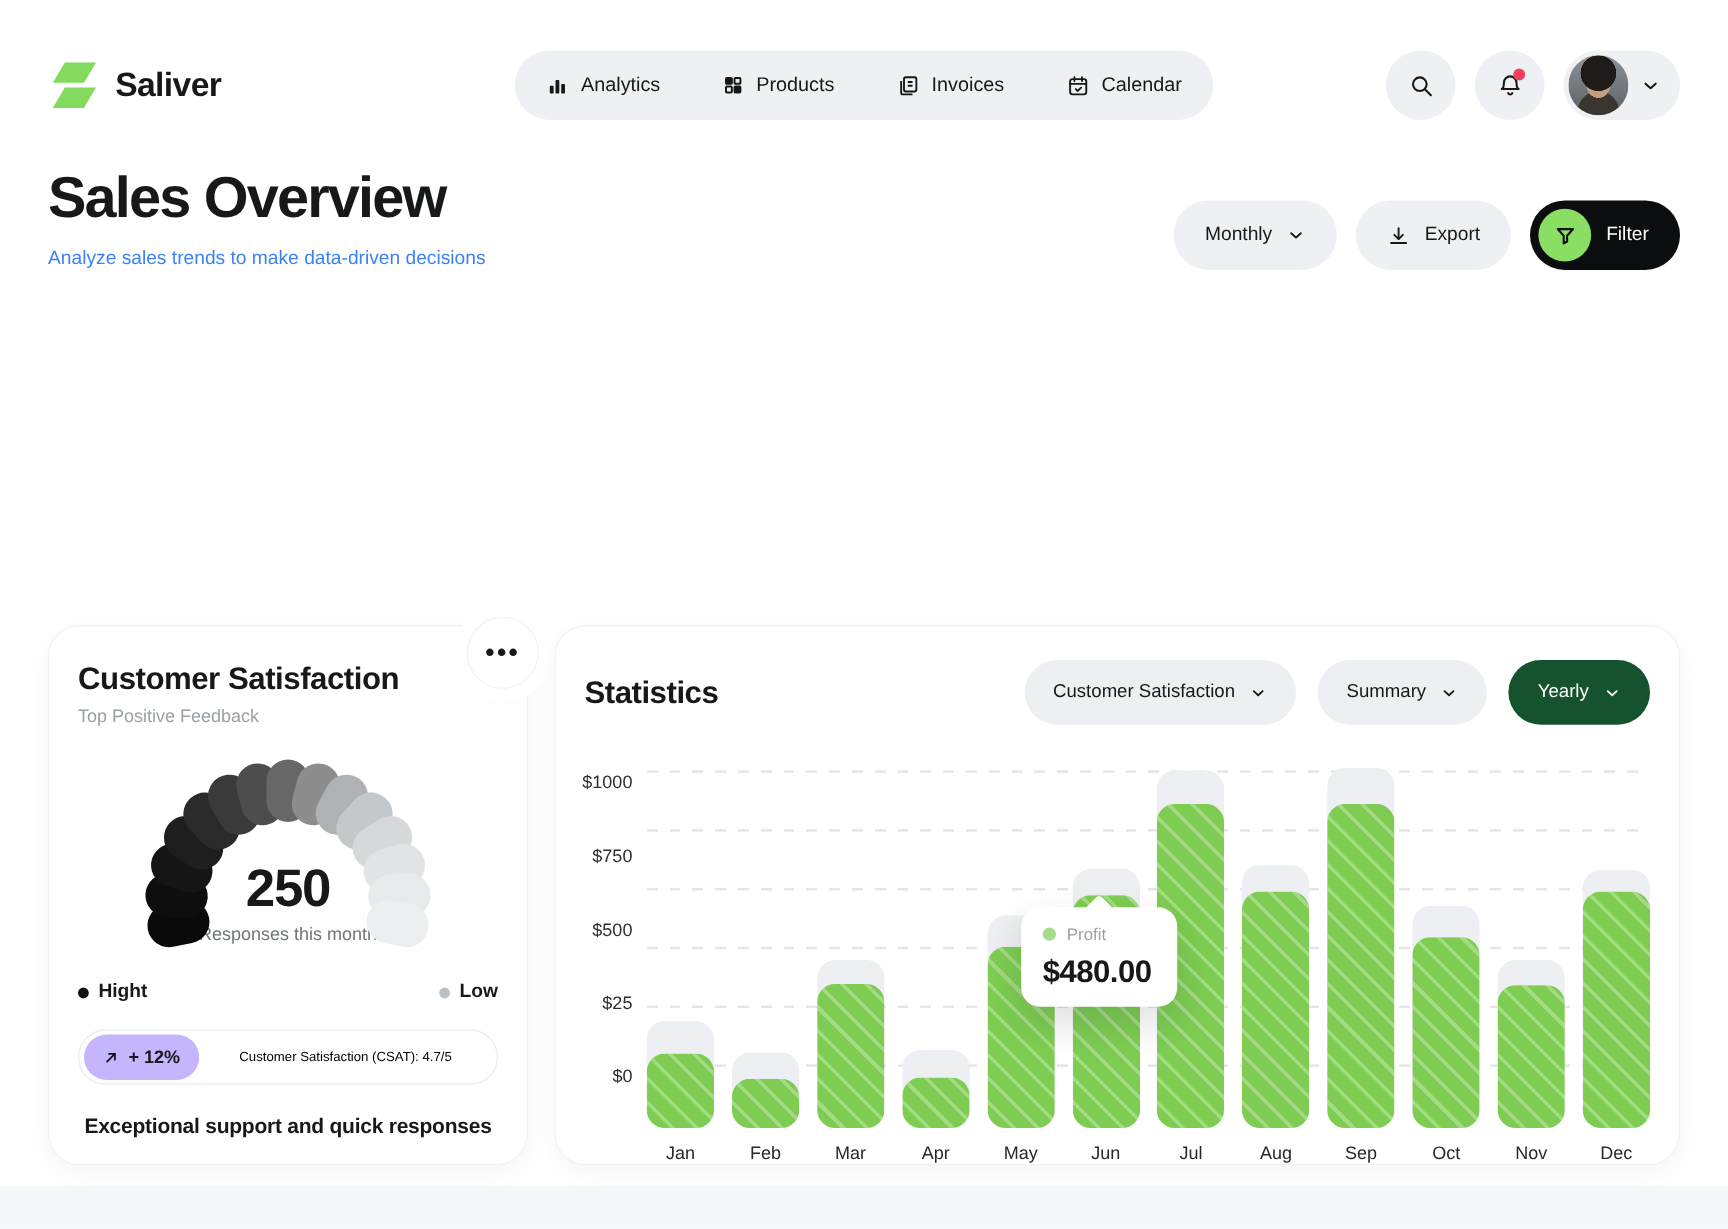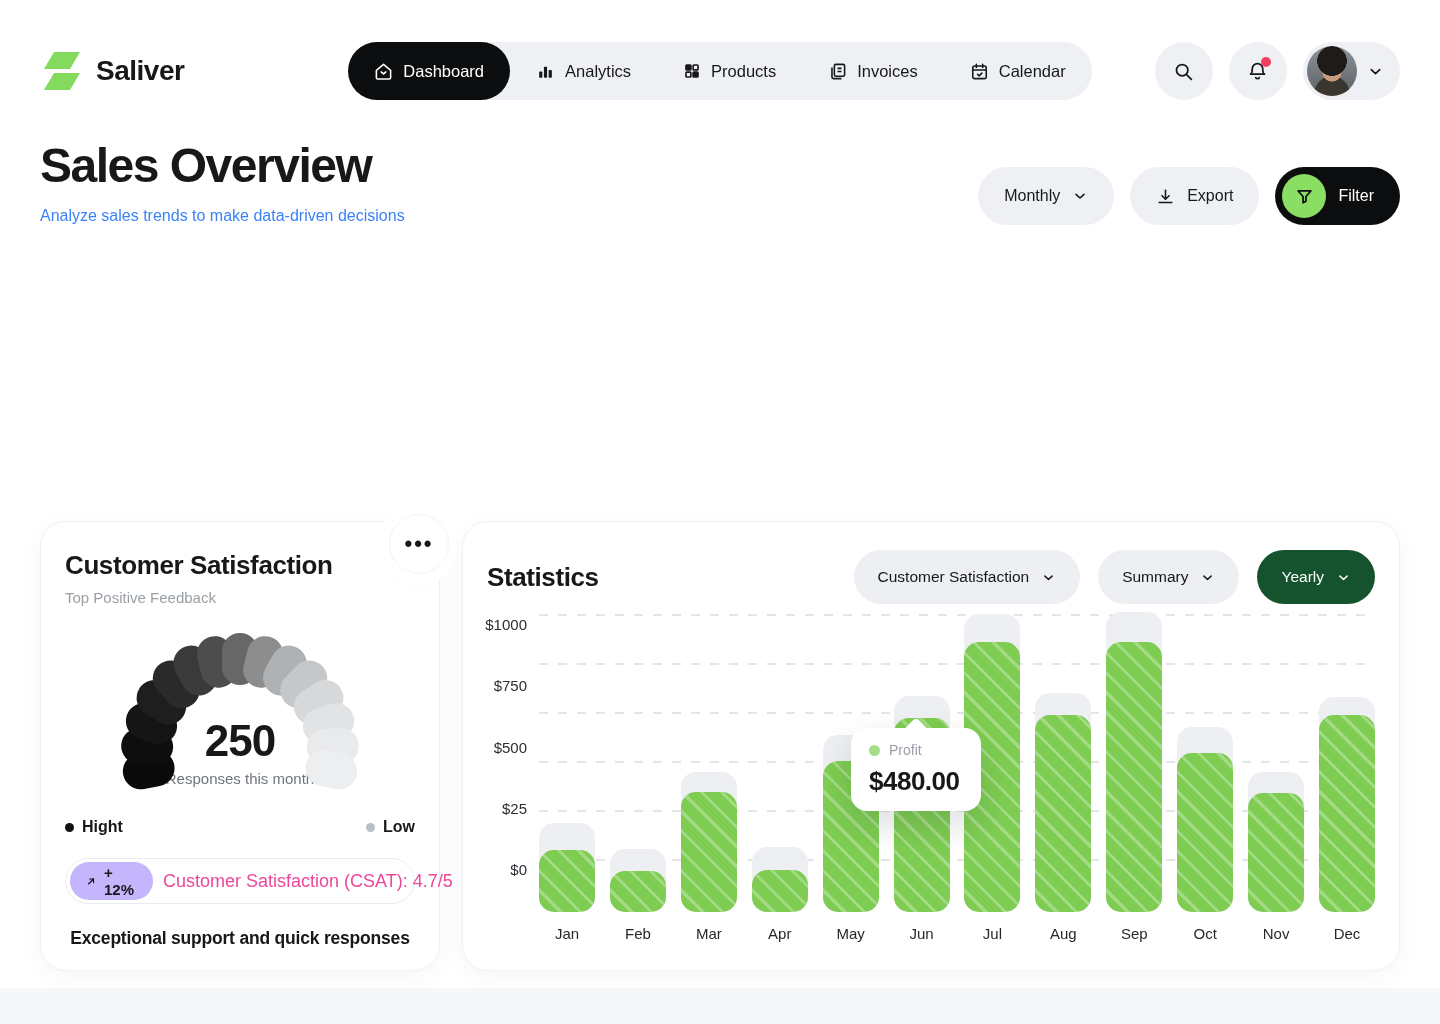--- a/index.html
+++ b/index.html
@@ -62,31 +62,31 @@
   .petal { position:absolute; left:137px; top:94px; width:36px; height:52px; border-radius:18px; }
   .gauge-value { position:absolute; left:0; right:0; top:84px; text-align:center; font-size:44px; font-weight:600; letter-spacing:-1px; }
   .gauge-caption { position:absolute; left:0; right:0; top:138px; text-align:center; font-size:15px; color:#70757c; }
 
   .legend { display:flex; align-items:center; justify-content:space-between; gap:26px; margin-top:16px; }
   .legend-item { display:flex; align-items:center; gap:8px; font-size:16px; font-weight:600; }
   .legend-dot { width:9px; height:9px; border-radius:50%; }
 
   .csat-pill { display:flex; align-items:center; margin-top:22px; border:1px solid #e9ebef; border-radius:26px; height:46px; padding:4px; }
   .delta-pill { display:flex; align-items:center; gap:8px; border-radius:22px; height:38px; padding:0 16px; font-size:15px; font-weight:700; }
-  .csat-text { flex:1; text-align:center; font-size:18px; color:#ec4899; padding:0 10px; white-space:nowrap; }
+  .csat-text { flex:1; text-align:center; font-size:11px; color:#000000; padding:0 10px; white-space:nowrap; }
   .footnote { margin-top:24px; text-align:center; font-size:17.5px; font-weight:700; letter-spacing:-0.2px; }
 
   
   .stats-head { display:flex; align-items:center; justify-content:space-between; }
   .stats-title { font-size:26px; font-weight:600; letter-spacing:-0.4px; }
   .stats-filters { display:flex; align-items:center; gap:18px; }
   .filter-pill { display:flex; align-items:center; gap:12px; background:#edeff3; border-radius:27px; height:54px; padding:0 24px; font-size:15.5px; cursor:pointer; white-space:nowrap; }
   .filter-pill.dark { background:#14532d; color:#fff; }
 
-  .chart { display:flex; margin-top:6px; }
+  .chart { display:flex; margin-top:34px; }
   .y-axis { width:52px; display:flex; flex-direction:column; justify-content:space-between; align-items:flex-end; height:262px; margin-top:6px; padding-right:12px; font-size:15px; color:#2b2e33; flex:0 0 auto; }
   .plot-wrap { flex:1; }
   .plot { position:relative; height:302px; }
   .gridline { position:absolute; left:0; right:0; height:2px;
     background:repeating-linear-gradient(90deg,#e3e5e9 0 9px, transparent 9px 19px); }
   .bars { position:absolute; inset:0; display:flex; justify-content:space-between; align-items:flex-end; }
   .bar-group { width:56px; height:302px; position:relative; cursor:pointer; }
   .bar-track { position:absolute; bottom:0; left:0; right:0; border-radius:15px; }
   .bar-fill { position:absolute; bottom:0; left:0; right:0; border-radius:15px; }
   .x-axis { display:flex; justify-content:space-between; margin-top:13px; }
@@ -111,27 +111,20 @@
       <div class="brand-logo">
         <svg width="44" height="42" viewBox="0 0 44 42">
           <polygon points="14,2 40,2 30,19 4,19" fill="#84da5c"></polygon>
           <polygon points="14,23 40,23 30,40 4,40" fill="#84da5c"></polygon>
         </svg>
       </div>
       <div class="brand-name">Saliver</div>
     </div>
 
     <div class="nav-pill">
-      <div class="nav-item active">
-        <svg width="19" height="19" viewBox="0 0 24 24" fill="none" stroke="currentColor" stroke-width="2" stroke-linecap="round" stroke-linejoin="round">
-            <path d="M3 10.5 12 3l9 7.5V20a1.5 1.5 0 0 1-1.5 1.5h-15A1.5 1.5 0 0 1 3 20z"></path>
-            <path d="M9 12.5l3 2.5 3-2.5"></path>
-          </svg>
-        <span>Dashboard</span>
-      </div>
       <div class="nav-item">
         <svg width="19" height="19" viewBox="0 0 24 24" fill="currentColor">
             <rect x="4" y="12" width="4" height="8" rx="1"></rect>
             <rect x="10" y="6" width="4" height="14" rx="1"></rect>
             <rect x="16" y="10" width="4" height="10" rx="1"></rect>
           </svg>
         <span>Analytics</span>
       </div>
       <div class="nav-item">
         <svg width="18" height="18" viewBox="0 0 24 24" fill="none" stroke="currentColor" stroke-width="2.2">

